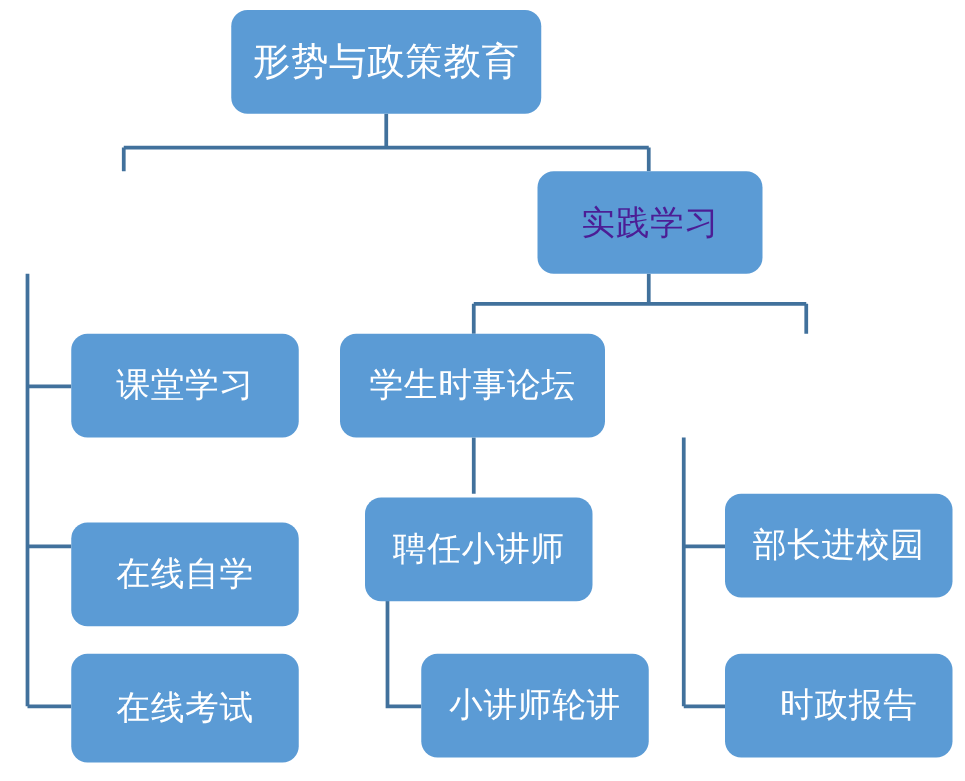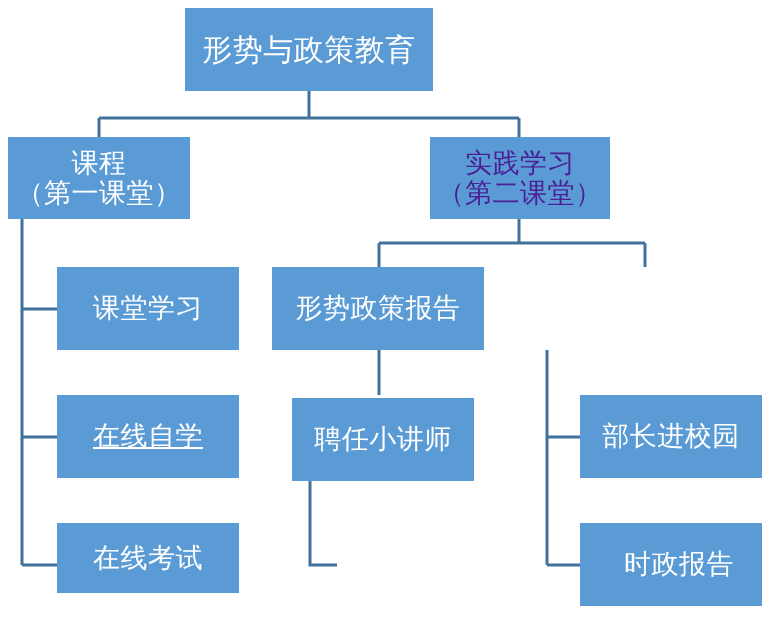--- a/index.html
+++ b/index.html
@@ -40,20 +40,21 @@
     color: #ffffff;
     display: flex;
     flex-direction: column;
     align-items: center;
     justify-content: center;
     text-align: center;
     line-height: 1.12;
     letter-spacing: 0.5px;
     white-space: nowrap;
     user-select: none;
+    border-radius: 13px;
   }
   .node .line {
     display: block;
   }
   .n-root   { font-size: 30px; }
   .n-lvl2   { font-size: 27px; }
   .n-lvl3   { font-size: 27px; }
 </style>
 </head>
 <body>
@@ -87,53 +88,51 @@
         <path d="M 547 437 L 580 437"></path>
         <path d="M 547 565 L 580 565"></path>
       </g>
     </svg>
   </div>
 
   <div class="node n-root" style="left: 185px; top: 8px; width: 248px; height: 83px; background: rgb(91, 155, 213); color: rgb(255, 255, 255);">
     <span class="line">形势与政策教育</span>
   </div>
 
-  <div class="node n-lvl2" style="left: 8px; top: 137px; width: 182px; height: 82px; background: rgb(91, 155, 213); color: rgb(255, 255, 255);">
-    <span class="line">课程</span>
-    <span class="line">（第一课堂）</span>
-  </div>
 
   <div class="node n-lvl2" style="left: 430px; top: 137px; width: 180px; height: 82px; background: rgb(91, 155, 213); color: #4c1d95;">
     <span class="line">实践学习</span>
-    <span class="line">（第二课堂）</span>
   </div>
 
   <div class="node n-lvl3" style="left: 57px; top: 267px; width: 182px; height: 83px; background: rgb(91, 155, 213); color: rgb(255, 255, 255);">
     <span class="line">课堂学习</span>
   </div>
 
   <div class="node n-lvl3" style="left: 272px; top: 267px; width: 212px; height: 83px; background: rgb(91, 155, 213); color: rgb(255, 255, 255);">
-    <span class="line">形势政策报告</span>
+    <span class="line">学生时事论坛</span>
   </div>
 
 
-  <div class="node n-lvl3" style="left: 57px; top: 395px; width: 182px; height: 83px; background: rgb(91, 155, 213); color: rgb(255, 255, 255); text-decoration: underline;">
+  <div class="node n-lvl3" style="left: 57px; top: 418px; width: 182px; height: 83px; background: rgb(91, 155, 213); color: rgb(255, 255, 255);">
     <span class="line">在线自学</span>
   </div>
 
   <div class="node n-lvl3" style="left: 292px; top: 398px; width: 182px; height: 83px; background: rgb(91, 155, 213); color: rgb(255, 255, 255);">
     <span class="line">聘任小讲师</span>
   </div>
 
   <div class="node n-lvl3" style="left: 580px; top: 395px; width: 182px; height: 83px; background: rgb(91, 155, 213); color: rgb(255, 255, 255);">
     <span class="line">部长进校园</span>
   </div>
 
-  <div class="node n-lvl3" style="left: 57px; top: 523px; width: 182px; height: 70px; background: rgb(91, 155, 213); color: rgb(255, 255, 255);">
+  <div class="node n-lvl3" style="left: 57px; top: 523px; width: 182px; height: 87px; background: rgb(91, 155, 213); color: rgb(255, 255, 255);">
     <span class="line">在线考试</span>
   </div>
 
+  <div class="node n-lvl3" style="left: 337px; top: 523px; width: 182px; height: 83px; background: rgb(91, 155, 213); color: rgb(255, 255, 255);">
+    <span class="line">小讲师轮讲</span>
+  </div>
 
   <div class="node n-lvl3" style="left: 580px; top: 523px; width: 182px; height: 83px; background: rgb(91, 155, 213); color: rgb(255, 255, 255); padding-left: 16px;">
     <span class="line">时政报告</span>
   </div>
 
 </div>
 
 </body></html>

